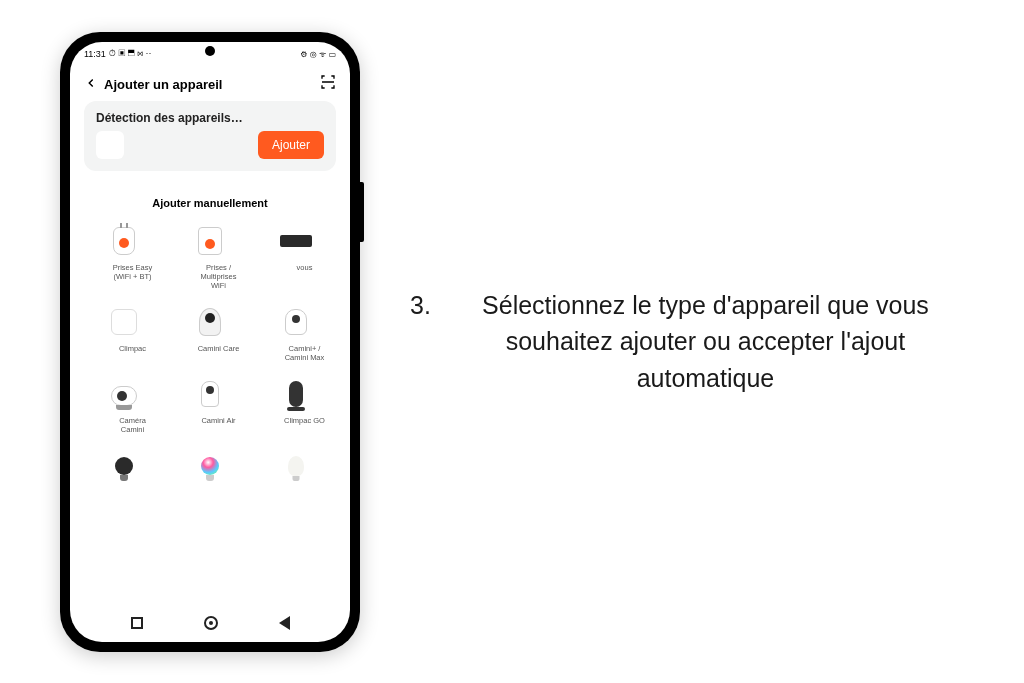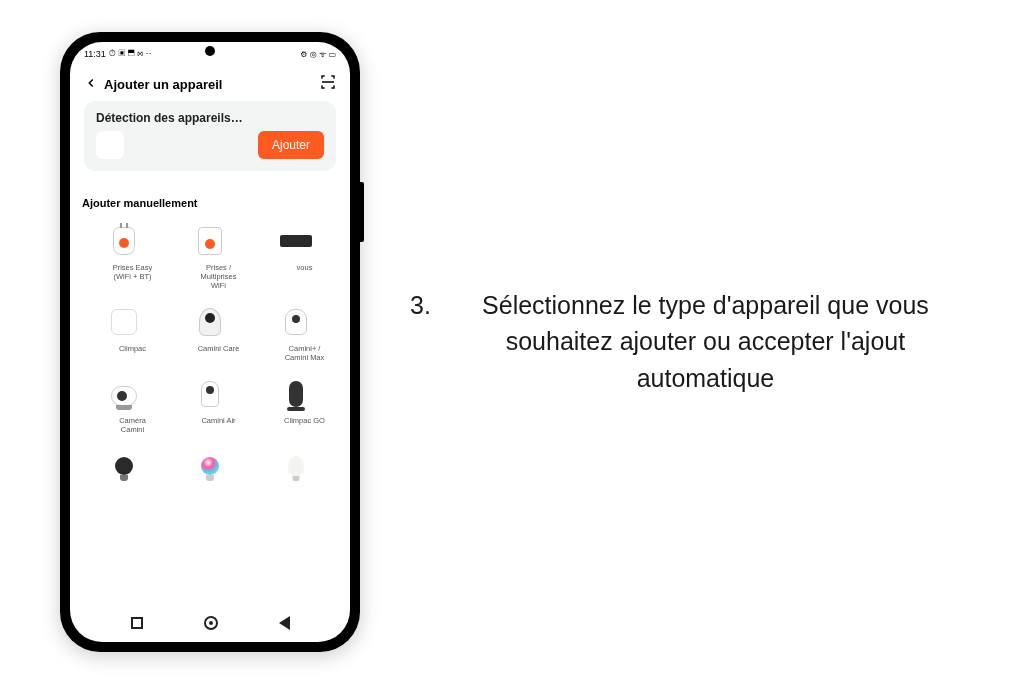--- a/index.html
+++ b/index.html
@@ -113,24 +113,24 @@
       background: #ff5a1f;
       color: #fff;
       border: none;
       border-radius: 6px;
       padding: 7px 14px;
       font-size: 12px;
       font-weight: 500;
     }
 
     .section-title {
-      text-align: left;
+      text-align: center;
       font-size: 11px;
       font-weight: 600;
-      margin: 16px 12px 14px;
+      margin: 16px 0 14px;
     }
 
     .grid {
       display: grid;
       grid-template-columns: repeat(3, 1fr);
       gap: 14px 6px;
       padding: 0 14px 0;
     }
     .device {
       display: flex;

